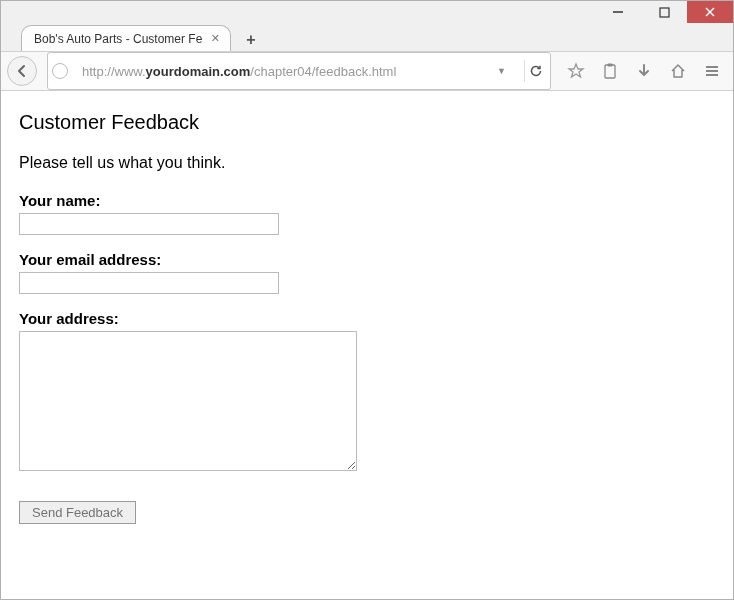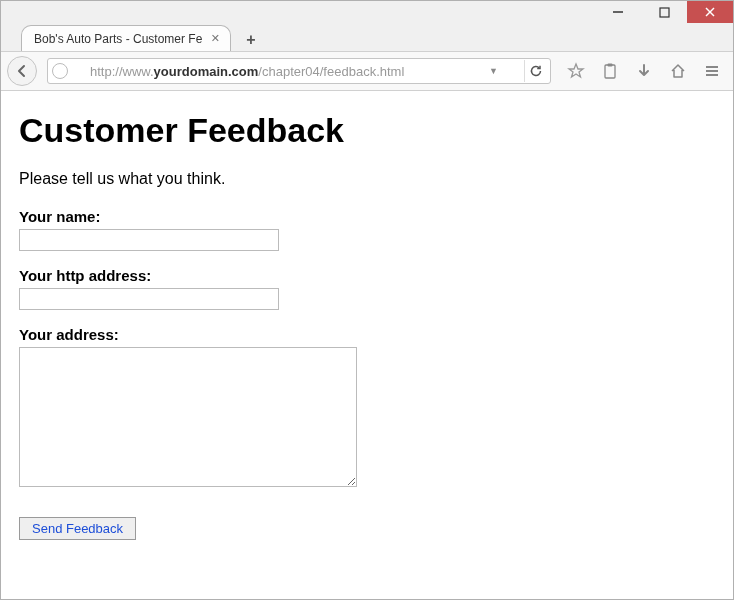--- a/index.html
+++ b/index.html
@@ -99,28 +99,28 @@
   .nav-back {
     width: 30px; height: 30px;
     border: 1px solid #c5c5c5;
     border-radius: 50%;
     background: #f3f3f3;
     display: flex; align-items: center; justify-content: center;
     color: #666;
   }
   .urlbar {
     flex: 1;
-    height: 26px;
+    height: 38px;
     border: 1px solid #c5c5c5;
     border-radius: 3px;
     background: #fff;
     display: flex;
     align-items: center;
     padding: 0 4px;
-    gap: 22px;
+    gap: 14px;
     margin: 0 6px;
   }
   .url-globe {
     width: 16px; height: 16px;
     border: 1px solid #bbb;
     border-radius: 50%;
     color: #bbb;
     position: relative;
     flex-shrink: 0;
   }
@@ -150,22 +150,22 @@
   .tb-icon svg { display:block; }
   
   .content {
     flex: 1;
     background: #fff;
     padding: 16px 18px;
     overflow: auto;
     color: #000;
   }
   h1 {
-    font-size: 34px;
-    font-weight: bold;
+    font-size: 20px;
+    font-weight: normal;
     margin: 4px 0 20px 0;
   }
   .intro {
     font-size: 16px;
     margin: 0 0 20px 0;
   }
   .form-row { margin-bottom: 16px; margin-top: 16px; }
   .form-label {
     font-size: 15px;
     font-weight: bold;
@@ -189,21 +189,21 @@
     font-family: Arial, Helvetica, sans-serif;
     font-size: 13px;
     padding: 2px;
   }
   .submit-btn {
     margin-top: 10px;
     font-size: 13px;
     padding: 3px 12px;
     background: #efefef;
     border: 1px solid #9a9a9a;
-    color: #1d4ed8;
+    color: #737373;
   }
 </style>
 </head>
 <body>
 
 <div class="window">
 
   <div class="titlebar">
     <div class="win-btn">
       <svg width="12" height="12" viewBox="0 0 12 12">
@@ -283,21 +283,21 @@
   <div class="content">
     <h1>Customer Feedback</h1>
     <p class="intro">Please tell us what you think.</p>
 
     <div class="form-row">
       <label class="form-label">Your name:</label>
       <input class="text-input" type="text" value="" style="">
     </div>
 
     <div class="form-row">
-      <label class="form-label">Your http address:</label>
+      <label class="form-label">Your email address:</label>
       <input class="text-input" type="text" value="" style="">
     </div>
 
     <div class="form-row">
       <label class="form-label">Your address:</label>
       <textarea class="feedback-area" value="" style=""></textarea>
     </div>
 
     <button class="submit-btn">Send Feedback</button>
   </div>

